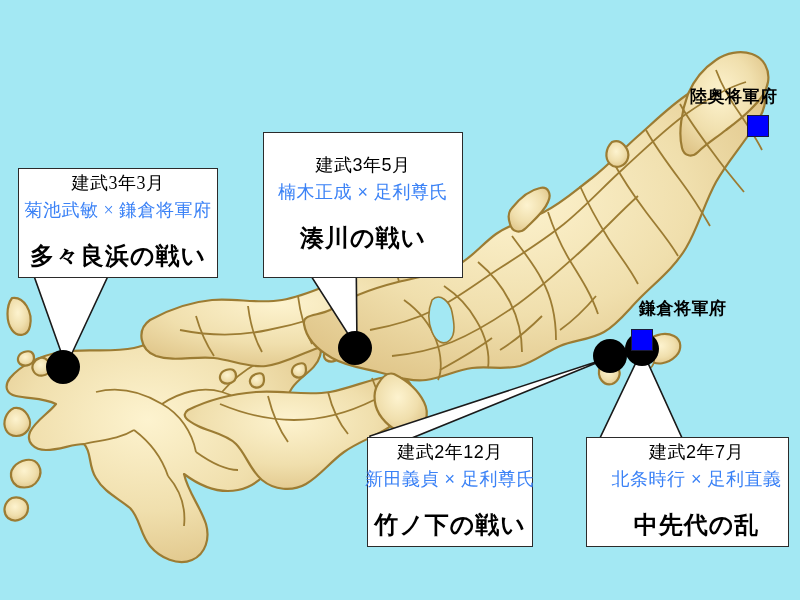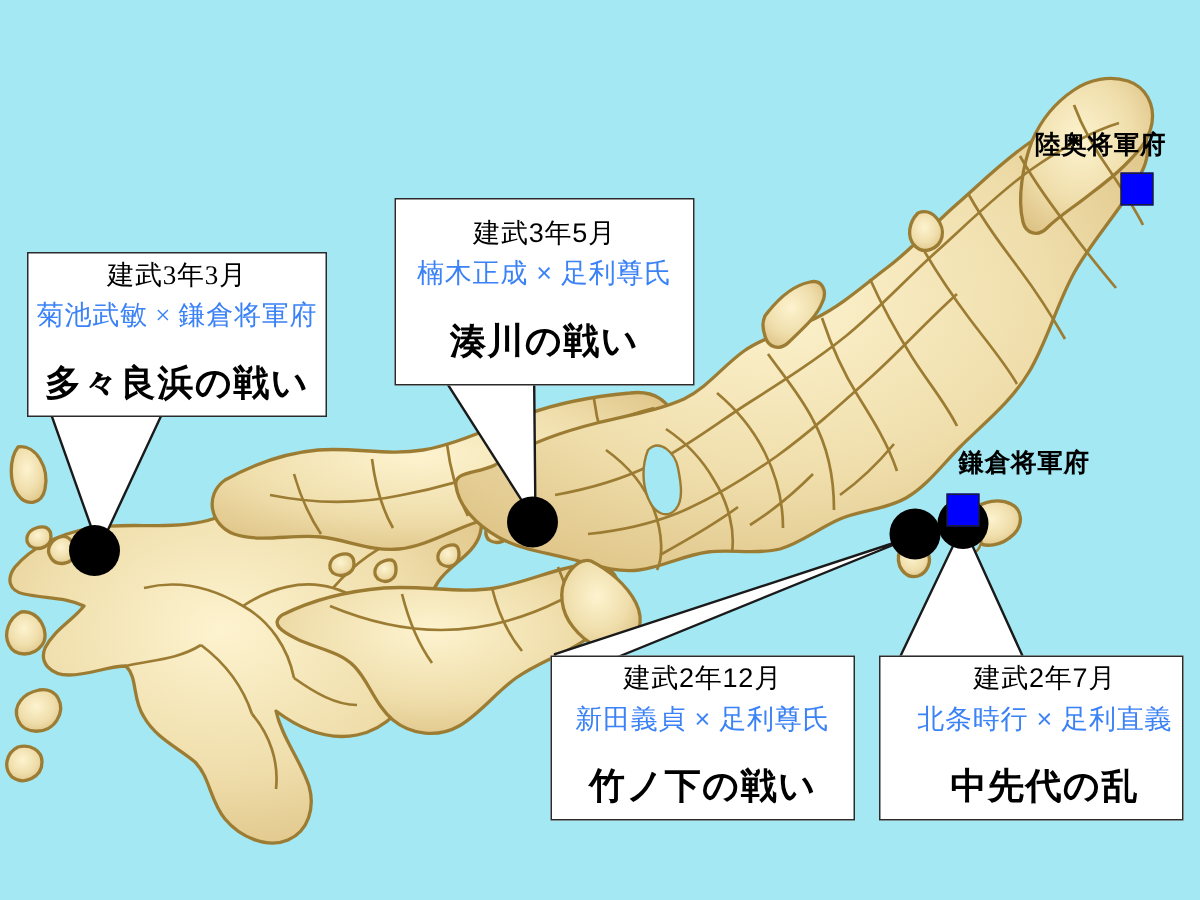--- a/index.html
+++ b/index.html
@@ -269,27 +269,27 @@
 
   <div class="hq-marker" style="left:631px; top:329px; background:#0000ff;"></div>
   <div class="hq-label" style="left:606px; top:297px;margin-left:33px;">鎌倉将軍府</div>
 
   <div class="callout" style="left:18px; top:168px; width:200px; height:110px;font-family:Liberation Serif, serif;">
     <div class="l1">建武3年3月</div>
     <div class="l2">菊池武敏 × 鎌倉将軍府</div>
     <div class="l3">多々良浜の戦い</div>
   </div>
 
-  <div class="callout" style="left:263px; top:132px; width:200px; height:125px;">
+  <div class="callout" style="left:263px; top:132px; width:200px; height:146px;">
     <div class="l1">建武3年5月</div>
     <div class="l2">楠木正成 × 足利尊氏</div>
     <div class="l3">湊川の戦い</div>
   </div>
 
-  <div class="callout" style="left:367px; top:437px; width:203px; height:110px;">
+  <div class="callout" style="left:367px; top:437px; width:166px; height:110px;">
     <div class="l1">建武2年12月</div>
     <div class="l2">新田義貞 × 足利尊氏</div>
     <div class="l3">竹ノ下の戦い</div>
   </div>
 
   <div class="callout" style="left:586px; top:437px; width:203px; height:110px;padding-left:28px;">
     <div class="l1">建武2年7月</div>
     <div class="l2">北条時行 × 足利直義</div>
     <div class="l3">中先代の乱</div>
   </div>

